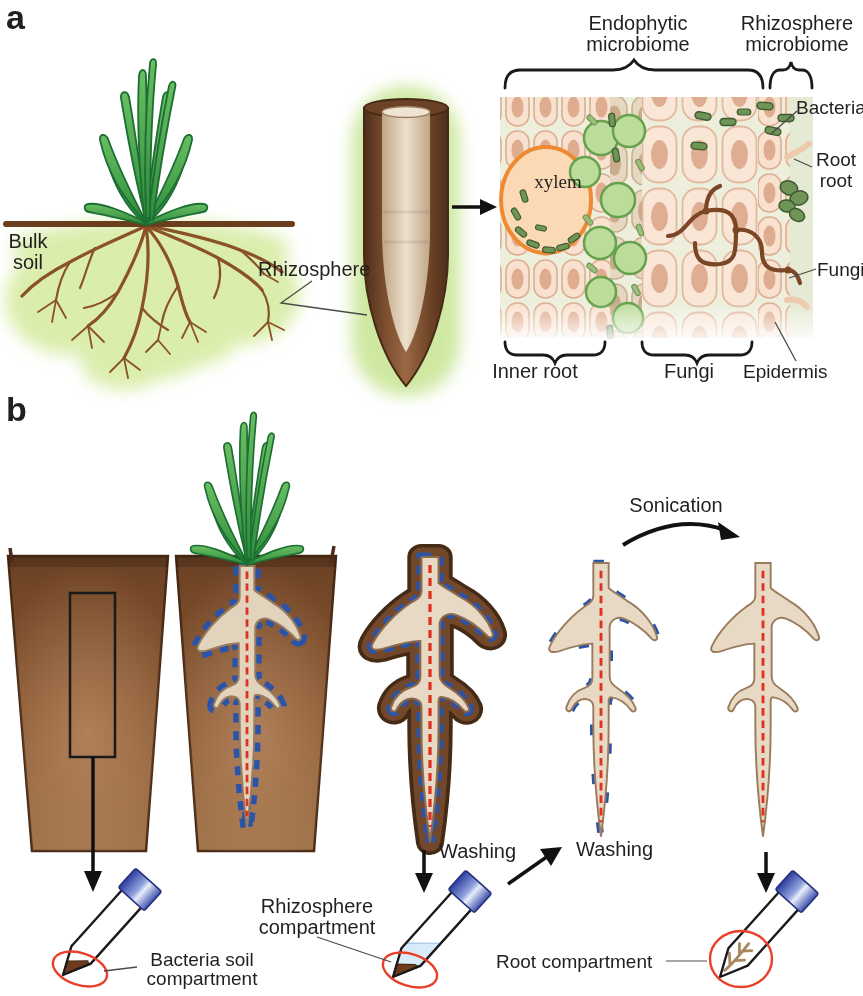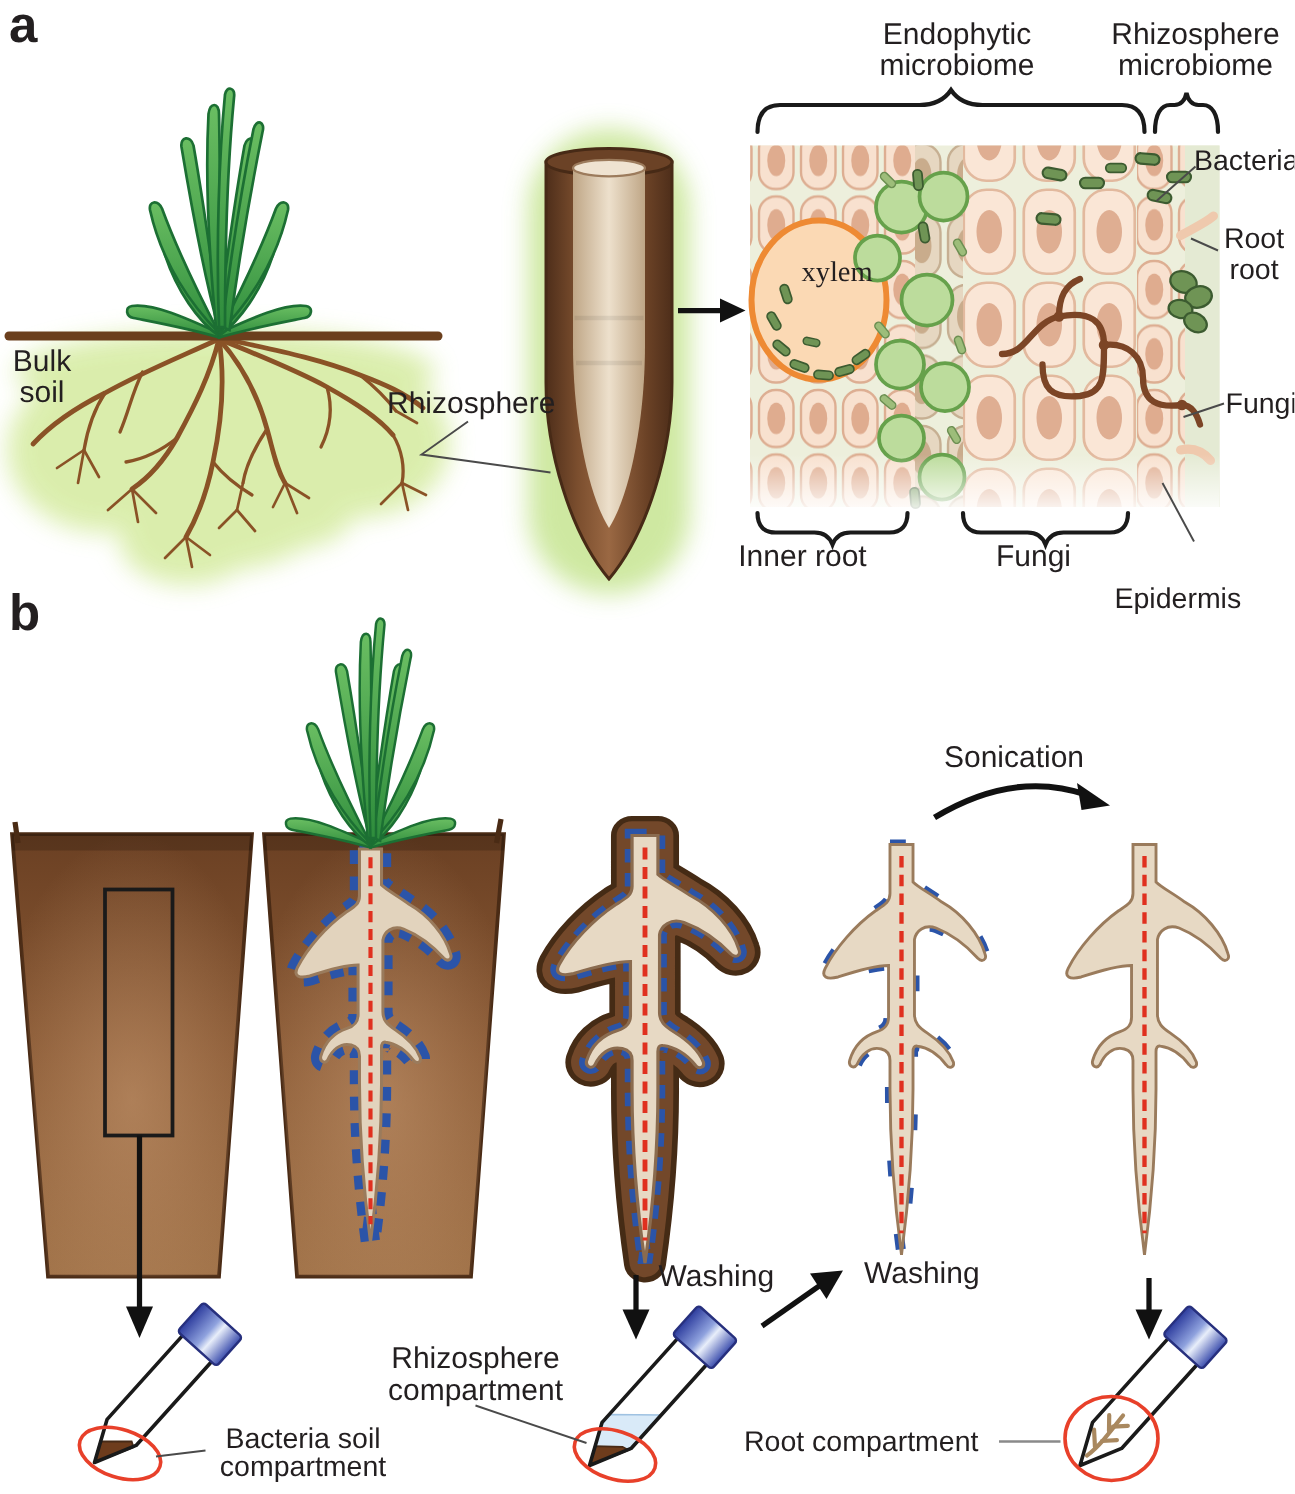--- a/index.html
+++ b/index.html
@@ -407,21 +407,21 @@
 
 <div class="lbl sm" style="left:796px;top:97px;">Bacteria</div>
 
 <div class="lbl sm center" style="left:808px;top:149px;width:56px;">
   <div>Root</div>
   <div>root</div>
 </div>
 
 <div class="lbl sm" style="left:817px;top:259px;">Fungi</div>
 
-<div class="lbl sm" style="left:743px;top:361px;margin-top:28px;">Epidermis</div>
+<div class="lbl sm" style="left:743px;top:361px;">Epidermis</div>
 
 <div class="lbl center" style="left:480px;top:361px;width:110px;">Inner root</div>
 
 <div class="lbl center" style="left:637px;top:361px;width:104px;">Fungi</div>
 
 <div class="lbl sm center" style="left:508px;top:171px;width:100px;font-family:Liberation Serif, serif;">xylem</div>
 
 <div class="lbl center" style="left:624px;top:495px;width:104px;">Sonication</div>
 
 <div class="lbl" style="left:439px;top:841px;">Washing</div>

